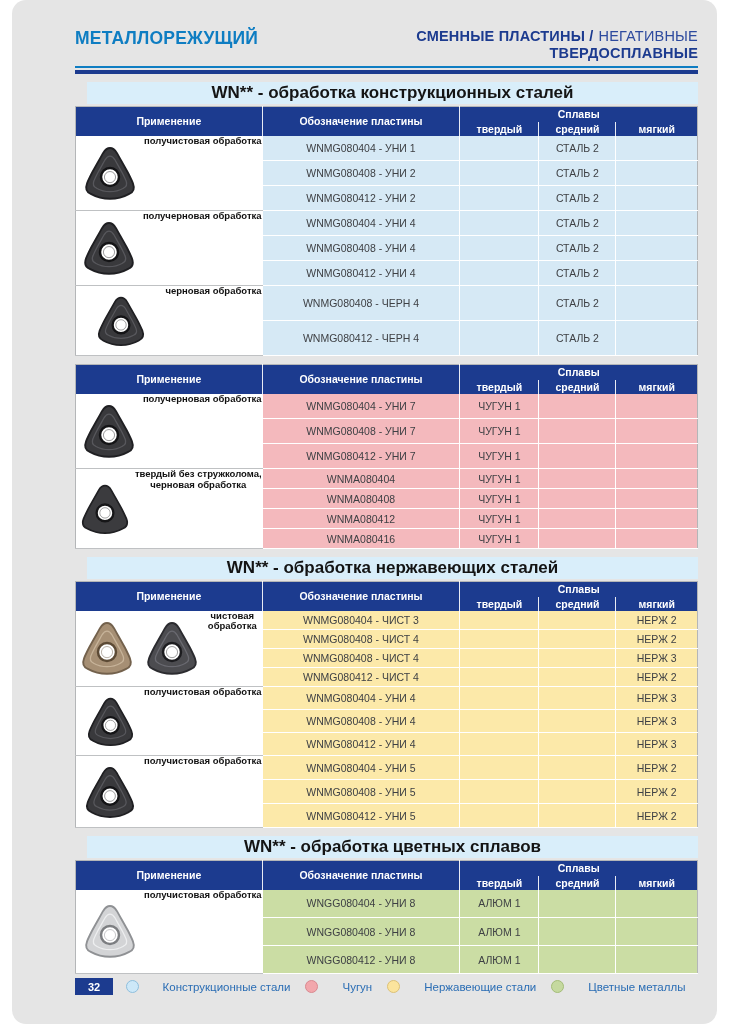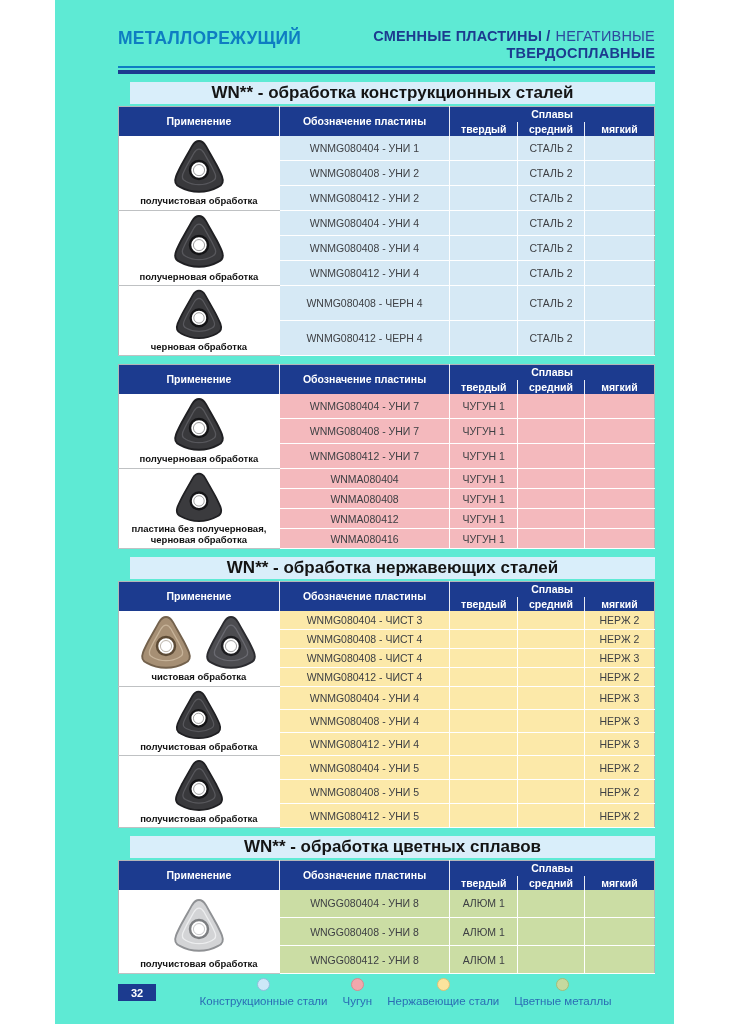--- a/index.html
+++ b/index.html
@@ -1,21 +1,22 @@
 <!DOCTYPE html>
 <html lang="ru"><head>
 <meta charset="utf-8">
 <style>
   * { margin:0; padding:0; box-sizing:border-box; }
   html,body { background:#ffffff; }
   body { font-family:"Liberation Sans", sans-serif; }
   .page {
-    position:relative; width:619px; height:1024px; margin:0 auto;
-    background:#5eead4; overflow:hidden;
+    position:relative; width:705px; height:1024px; margin:0 auto;
+    background:#e5e5e5; overflow:hidden;
     padding:28px 19px 0 63px;
+    border-radius:14px;
   }
   
   .top { display:flex; justify-content:space-between; align-items:flex-start; }
   .brand { color:#0e7dc2; font-weight:bold; font-size:17.5px; line-height:21px; letter-spacing:.2px; }
   .product { text-align:right; color:#1c3b8f; font-size:14.5px; line-height:17px; font-weight:bold; letter-spacing:.2px; }
   .product .light { font-weight:normal; margin-left:5px; color:#2d4a9e; }
   .rule-thin { height:2px; background:#0e7dc2; margin-top:4px; }
   .rule-thick { height:4px; background:#1c3b8f; margin-top:2px; }
 
   
@@ -33,36 +34,36 @@
 
   td.val-cell {
     background:var(--row-bg,#eee); border-left:1px solid #ffffff; border-bottom:1px solid #ffffff;
     font-size:10.5px; color:#3e4044; text-align:center; padding:0; overflow:hidden; white-space:nowrap;
   }
   td.desig { border-left:none; }
   td.app-cell {
     background:#ffffff; border-right:1px solid #ffffff; border-bottom:1px solid #bfc1c3;
     vertical-align:middle; padding:0;
   }
-  .app-inner { display:flex; flex-direction:column; height:100%; }
+  .app-inner { display:flex; flex-direction:row; height:100%; }
   .insert-imgs { flex:1; display:flex; justify-content:center; align-items:center; gap:3px; padding-top:2px; }
   .insert-imgs svg { display:block; }
   .app-caption {
     text-align:center; font-weight:bold; font-size:9.5px; line-height:10.5px; color:#111111;
     padding-bottom:3px; white-space:pre-line;
   }
 
   
   .footer { display:flex; align-items:center; margin-top:4px; }
   .page-num {
     width:38px; height:17px; background:#1c3b8f; color:#ffffff; font-weight:bold; font-size:11px;
     display:flex; align-items:center; justify-content:center;
   }
   .legend { flex:1; display:flex; justify-content:center; align-items:center; gap:15px; }
-  .legend-item { display:flex; align-items:center; gap:4px;flex-direction:column; }
+  .legend-item { display:flex; align-items:center; gap:24px; }
   .legend-dot { width:13px; height:13px; border-radius:50%; border:1px solid #999; }
   .legend-label { font-size:11.5px; color:#2a6db4; }
 </style>
 </head>
 <body>
 
 <div class="page">
 
   <div class="top">
     <div class="brand">
@@ -255,21 +256,21 @@
             <tr style="height: 20px;">
               <td class="app-cell" rowspan="4">
                 <div class="app-inner" style="height: 79px;">
                   <div class="insert-imgs">
                     <svg viewBox="0 0 100 90" style="height:52px;width:58px">
                       <path d="M50 3C55 3 58 6 61 11C66 20 73 32 79 43C82 49 85 55 87 60C90 68 88 74 81 77C72 82 61 85 50 85C39 85 28 82 19 77C12 74 10 68 13 60C15 55 18 49 21 43C27 32 34 20 39 11C42 6 45 3 50 3Z" fill="#3b3b3e" stroke="#202023" stroke-width="3"></path>
                       <circle cx="50" cy="50" r="14.5" fill="#ffffff" stroke="#161618" stroke-width="4"></circle>
                       <circle cx="50" cy="50" r="9" fill="none" stroke="#161618" stroke-width="1.5" opacity="0.45"></circle>
                     </svg>
                   </div>
-                  <div class="app-caption">пластина без получерновая,
+                  <div class="app-caption">твердый без стружколома,
 черновая обработка</div>
                 </div>
               </td>
               <td class="val-cell desig">WNMA080404</td>
               <td class="val-cell">ЧУГУН 1</td>
               <td class="val-cell"></td>
               <td class="val-cell"></td>
             </tr>
             <tr style="height: 20px;">
               <td class="val-cell desig">WNMA080408</td>

